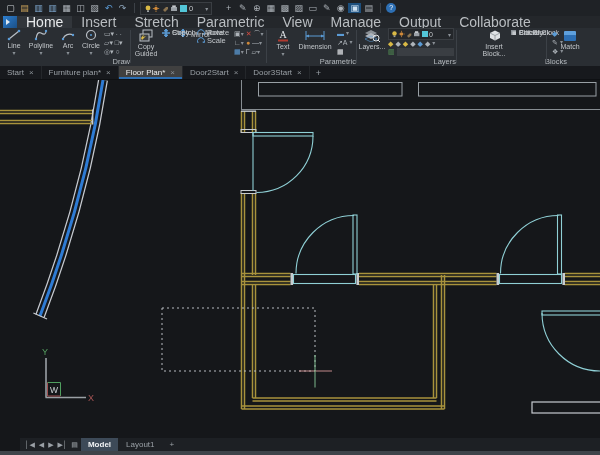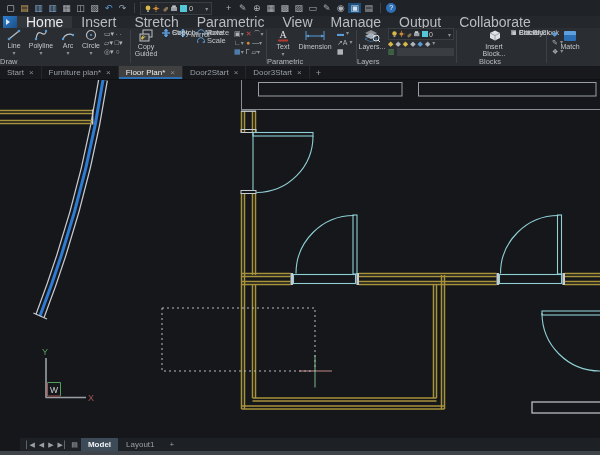--- a/index.html
+++ b/index.html
@@ -18,21 +18,21 @@
   
   #menurow{left:0;top:16px;width:600px;height:12px;background:#24272b;display:flex;align-items:stretch;}
   #logo{width:14px;height:12px;background:linear-gradient(135deg,#2d7fd0,#1b4f86);margin-left:3px;position:relative;}
   #logo:after{content:"";position:absolute;left:3px;top:3px;border-left:4px solid #dfe9f2;border-top:3px solid transparent;border-bottom:3px solid transparent;}
   .menutab{font-size:14px;line-height:12px;padding:0 9px;color:#b9bdc1;}
   .menutab.active{background:#32363b;color:#e8eaec;}
   
   #ribbon{left:0;top:28px;width:600px;height:38px;background:#2a2e33;}
   .panel{position:absolute;top:0;height:29px;}
   .psep{position:absolute;top:2px;width:1px;height:33px;background:#3c4147;}
-  .pname{position:absolute;top:29px;height:9px;font-size:7.5px;line-height:9px;color:#b4b9be;width:100%;text-align:left;}
+  .pname{position:absolute;top:29px;height:9px;font-size:7.5px;line-height:9px;color:#b4b9be;width:100%;text-align:right;}
   .bigbtn{position:absolute;top:0;text-align:center;font-size:7px;line-height:7px;color:#c3c7cb;}
   .bigbtn svg{display:block;margin:1px auto 1px;}
   .srow{position:absolute;display:flex;align-items:center;gap:2px;font-size:7.5px;line-height:9px;color:#c3c7cb;height:9px;}
   .mini{font-size:7px;color:#aeb4ba;line-height:9px;}
   .red{color:#cf4a3f;} .blue{color:#5b9bd5;} .yellow{color:#d9b945;} .orange{color:#d08a3a;}
   .combo{display:flex;align-items:center;gap:1px;background:#24272b;border:1px solid #3a3e43;height:10px;padding:0 2px;font-size:7px;}
   .field{background:#3a3e43;height:8px;flex:1;}
   
   #doctabs{left:0;top:66px;width:600px;height:14px;background:#17191d;display:flex;align-items:stretch;border-bottom:1px solid #0e1013;box-sizing:border-box;}
   .dtab{display:flex;align-items:center;gap:5px;padding:0 7px;font-size:8px;color:#9aa0a6;border-right:1px solid #24272b;}

